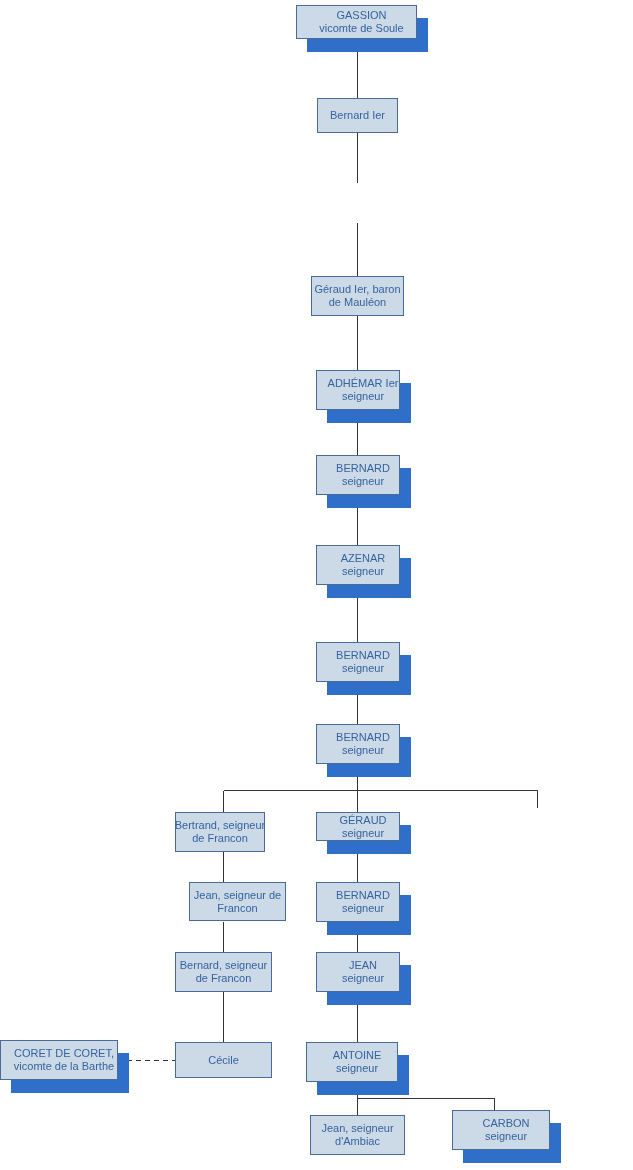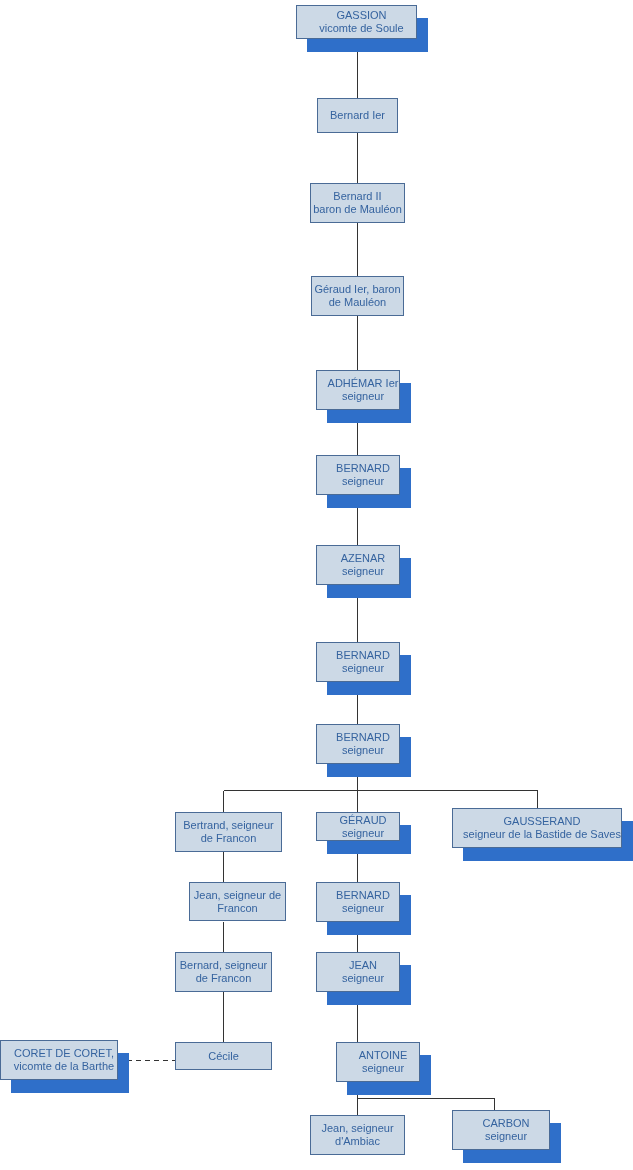--- a/index.html
+++ b/index.html
@@ -80,24 +80,20 @@
   <div class="node has-shadow" style="left:296px;top:5px;width:121px;height:34px">
     <span class="l1">GASSION</span>
     <span class="l2">vicomte de Soule</span>
   </div>
 
   <div class="node" style="left:317px;top:98px;width:81px;height:35px">
     <span class="l1">Bernard Ier</span>
     <span class="l2"></span>
   </div>
 
-  <div class="node" style="left:310px;top:183px;width:95px;height:40px">
-    <span class="l1">Bernard II</span>
-    <span class="l2">baron de Mauléon</span>
-  </div>
 
   <div class="node" style="left:311px;top:276px;width:93px;height:40px">
     <span class="l1">Géraud Ier, baron</span>
     <span class="l2">de Mauléon</span>
   </div>
 
   <div class="node has-shadow" style="left:316px;top:370px;width:84px;height:40px">
     <span class="l1">ADHÉMAR Ier</span>
     <span class="l2">seigneur</span>
   </div>
@@ -115,34 +111,30 @@
   <div class="node has-shadow" style="left:316px;top:642px;width:84px;height:40px">
     <span class="l1">BERNARD</span>
     <span class="l2">seigneur</span>
   </div>
 
   <div class="node has-shadow" style="left:316px;top:724px;width:84px;height:40px">
     <span class="l1">BERNARD</span>
     <span class="l2">seigneur</span>
   </div>
 
-  <div class="node" style="left:175px;top:812px;width:107px;height:40px">
+  <div class="node" style="left:175px;top:812px;width:90px;height:40px">
     <span class="l1">Bertrand, seigneur</span>
     <span class="l2">de Francon</span>
   </div>
 
   <div class="node has-shadow" style="left:316px;top:812px;width:84px;height:29px">
     <span class="l1">GÉRAUD</span>
     <span class="l2">seigneur</span>
   </div>
 
-  <div class="node has-shadow" style="left:452px;top:808px;width:170px;height:40px">
-    <span class="l1">GAUSSERAND</span>
-    <span class="l2">seigneur de la Bastide de Saves</span>
-  </div>
 
   <div class="node" style="left:189px;top:882px;width:97px;height:39px">
     <span class="l1">Jean, seigneur de</span>
     <span class="l2">Francon</span>
   </div>
 
   <div class="node has-shadow" style="left:316px;top:882px;width:84px;height:40px">
     <span class="l1">BERNARD</span>
     <span class="l2">seigneur</span>
   </div>
@@ -155,26 +147,26 @@
   <div class="node has-shadow" style="left:316px;top:952px;width:84px;height:40px">
     <span class="l1">JEAN</span>
     <span class="l2">seigneur</span>
   </div>
 
   <div class="node has-shadow" style="left:0px;top:1040px;width:118px;height:40px">
     <span class="l1">CORET DE CORET,</span>
     <span class="l2">vicomte de la Barthe</span>
   </div>
 
-  <div class="node" style="left:175px;top:1042px;width:97px;height:28px">
+  <div class="node" style="left:175px;top:1042px;width:97px;height:36px">
     <span class="l1">Cécile</span>
     <span class="l2"></span>
   </div>
 
-  <div class="node has-shadow" style="left:336px;top:1042px;width:84px;height:40px">
+  <div class="node has-shadow" style="left:306px;top:1042px;width:92px;height:40px">
     <span class="l1">ANTOINE</span>
     <span class="l2">seigneur</span>
   </div>
 
   <div class="node" style="left:310px;top:1115px;width:95px;height:40px">
     <span class="l1">Jean, seigneur</span>
     <span class="l2">d'Ambiac</span>
   </div>
 
   <div class="node has-shadow" style="left:452px;top:1110px;width:98px;height:40px">

